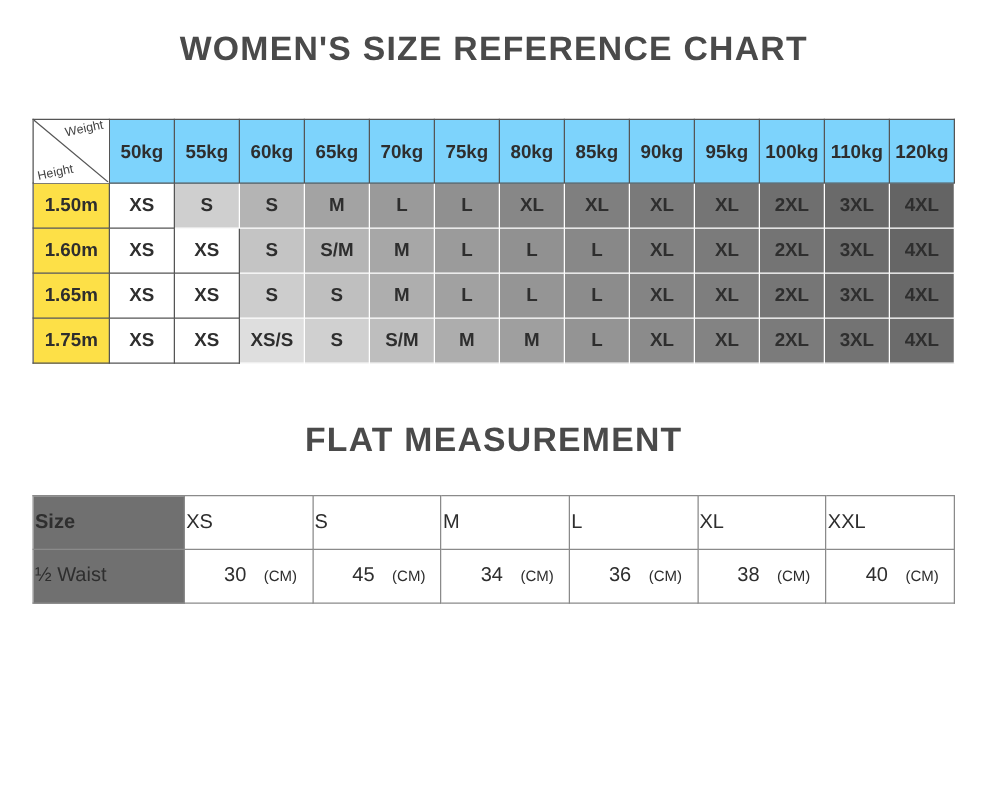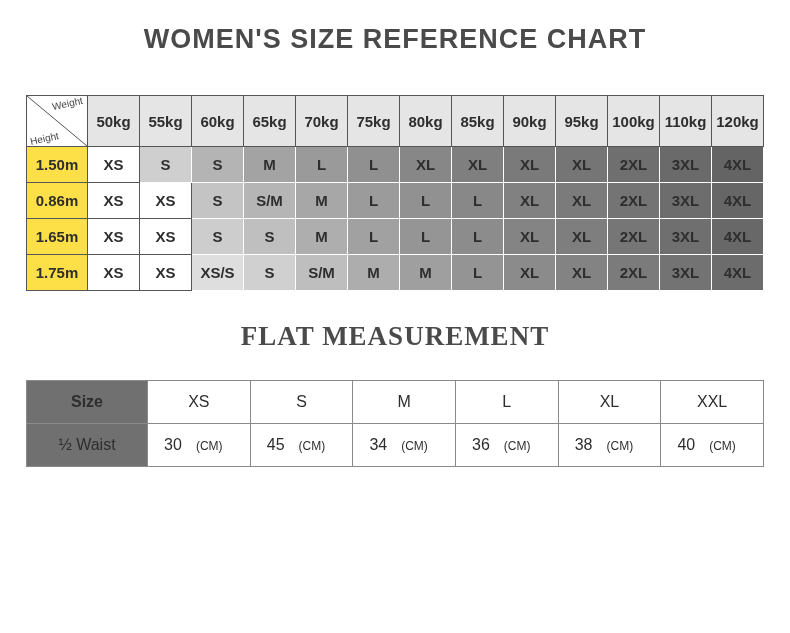--- a/index.html
+++ b/index.html
@@ -17,21 +17,21 @@
   }
 
   .title {
     text-align: center;
     font-size: 27px;
     font-weight: bold;
     letter-spacing: 1px;
     color: #4a4a4a;
   }
   #main-title { margin-top: 24px; }
-  #flat-title { margin-top: 30px; font-family: Liberation Serif, serif; }
+  #flat-title { margin-top: 46px; }
 
   
   .size-wrap {
     width: 738px;
     margin: 40px auto 0 auto;
   }
   table.size-table {
     border-collapse: collapse;
     table-layout: fixed;
     width: 738px;
@@ -70,21 +70,21 @@
   }
   .corner-cell .lbl-height {
     position: absolute;
     left: 3px; bottom: 2px;
     font-size: 10px;
     font-weight: normal;
     color: #444;
     transform: rotate(-12deg);
   }
   .hdr-weight {
-    background: #e5e5e5;
+    background: #7dd3fc;
     color: #1a1a1a;
     font-size: 17px;
     font-weight: bold;
     height: 50px !important;
     border: 1px solid #555 !important;
   }
   .hdr-height {
     background: #fde047;
     color: #1a1a1a;
     font-size: 16px;
@@ -99,21 +99,20 @@
     margin: 28px auto 0 auto;
   }
   table.flat-table {
     border-collapse: collapse;
     table-layout: fixed;
     width: 738px;
     border: 1px solid #8a8a8a;
   }
   table.flat-table td {
     border: 1px solid #8a8a8a;
-    text-align: center;
     vertical-align: middle;
     height: 40px;
     font-size: 16px;
     color: #2e2e2e;
   }
   td.flat-corner {
     background: #707070;
     color: #ffffff;
     font-size: 24px;
     font-weight: bold;
@@ -170,21 +169,21 @@
           <td style="background: rgb(144, 144, 144);">L</td>
           <td style="background: rgb(135, 135, 135);">XL</td>
           <td style="background: rgb(127, 127, 127);">XL</td>
           <td style="background: rgb(122, 122, 122);">XL</td>
           <td style="background: rgb(117, 117, 117);">XL</td>
           <td style="background: rgb(111, 111, 111);">2XL</td>
           <td style="background: rgb(106, 106, 106);">3XL</td>
           <td style="background: rgb(100, 100, 100);">4XL</td>
         </tr>
         <tr>
-          <td class="hdr-height">0.86m</td>
+          <td class="hdr-height">1.60m</td>
           <td style="background: rgb(255, 255, 255); border: 1px solid rgb(85, 85, 85);">XS</td>
           <td style="background: rgb(255, 255, 255); border: 1px solid rgb(85, 85, 85);">XS</td>
           <td style="background: rgb(196, 196, 196);">S</td>
           <td style="background: rgb(181, 181, 181);">S/M</td>
           <td style="background: rgb(167, 167, 167);">M</td>
           <td style="background: rgb(155, 155, 155);">L</td>
           <td style="background: rgb(145, 145, 145);">L</td>
           <td style="background: rgb(136, 136, 136);">L</td>
           <td style="background: rgb(129, 129, 129);">XL</td>
           <td style="background: rgb(123, 123, 123);">XL</td>

